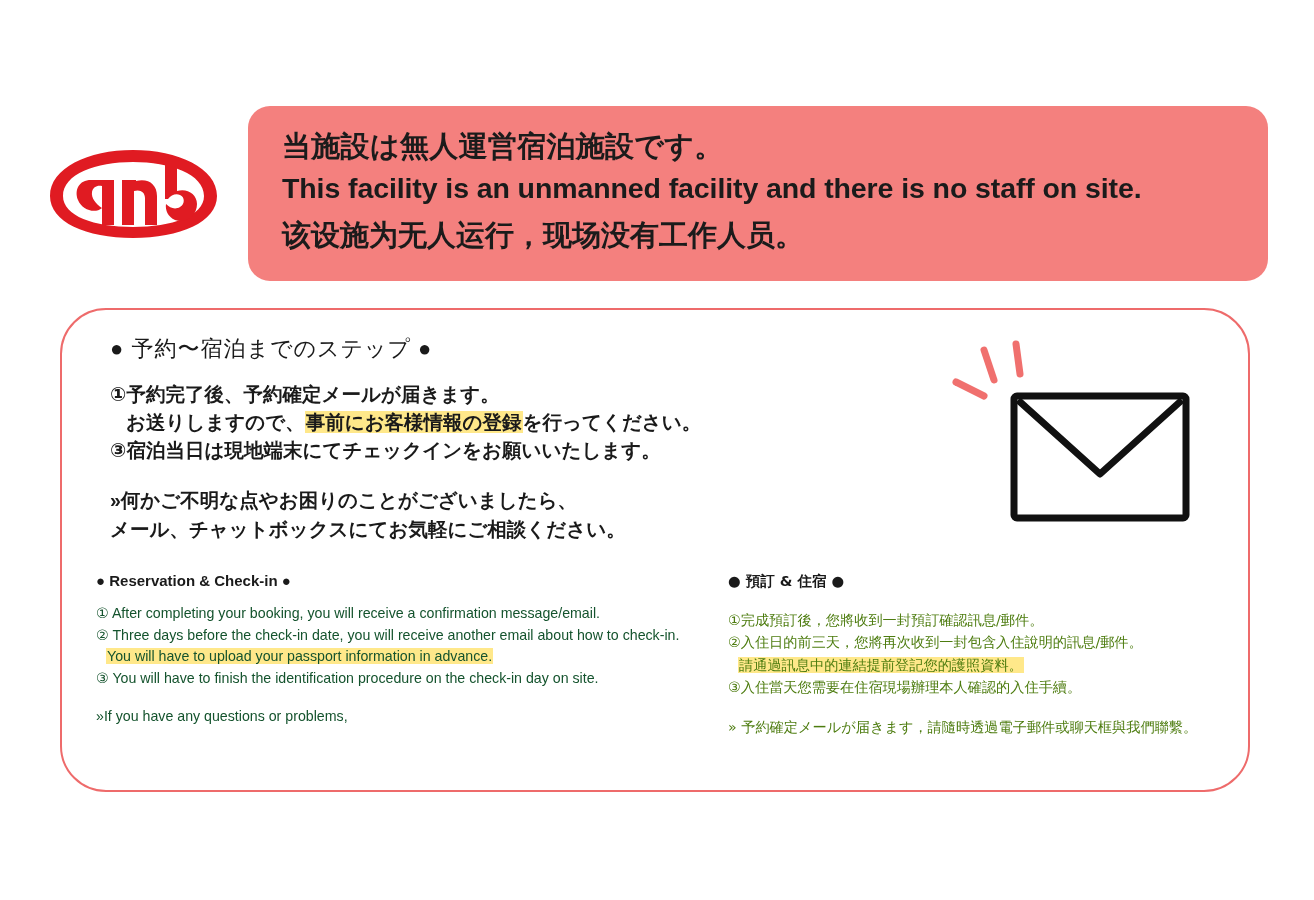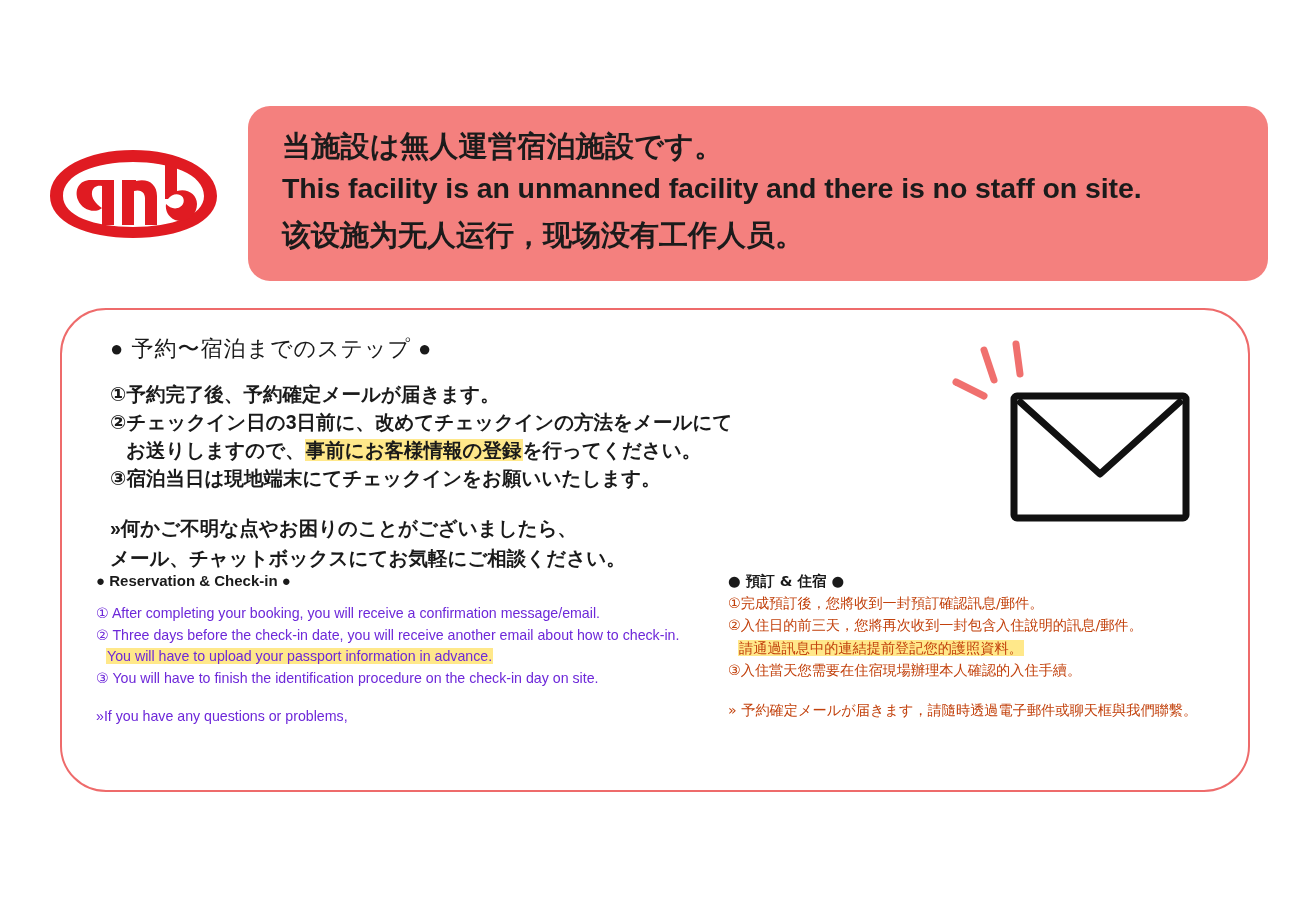--- a/index.html
+++ b/index.html
@@ -131,32 +131,32 @@
     font-family: "DejaVu Sans", "Liberation Sans", sans-serif;
   }
   .sub-heading {
     font-size: 15px;
     font-weight: bold;
     margin-bottom: 14px;
   }
   .sub-heading-zh {
     font-size: 14.5px;
     font-weight: bold;
-    margin-bottom: 1px;
+    margin-bottom: 18px;
   }
   .small-line {
     font-size: 14.2px;
     line-height: 1.52;
-    color: #6d28d9;
+    color: #14532d;
     white-space: nowrap;
   }
   .small-line-zh {
     font-size: 14.2px;
     line-height: 1.58;
-    color: #c2410c;
+    color: #4d7c0f;
     white-space: nowrap;
   }
   .ind { display: inline-block; width: 10px; }
   .blk-gap { height: 17px; }
 </style>
 </head>
 <body>
 
 <div class="banner-wrap">
 
@@ -177,21 +177,20 @@
     <div class="banner-line banner-l3">该设施为无人运行，现场没有工作人员。</div>
   </div>
 </div>
 
 <div class="card">
 
   <div class="jp-block">
     <div class="jp-heading">● 予約〜宿泊までのステップ ●</div>
 
     <div class="jp-step">①予約完了後、予約確定メールが届きます。</div>
-    <div class="jp-step">②チェックイン日の3日前に、改めてチェックインの方法をメールにて</div>
     <div class="jp-step">
       <span class="indent"></span><span>お送りしますので、</span><span class="hl">事前にお客様情報の登録</span><span>を行ってください。</span>
     </div>
     <div class="jp-step">③宿泊当日は現地端末にてチェックインをお願いいたします。</div>
 
     <div class="jp-gap"></div>
 
     <div class="jp-note">»何かご不明な点やお困りのことがございましたら、</div>
     <div class="jp-note">
       <span class="indent"></span><span>メール、チャットボックスにてお気軽にご相談ください。</span>

